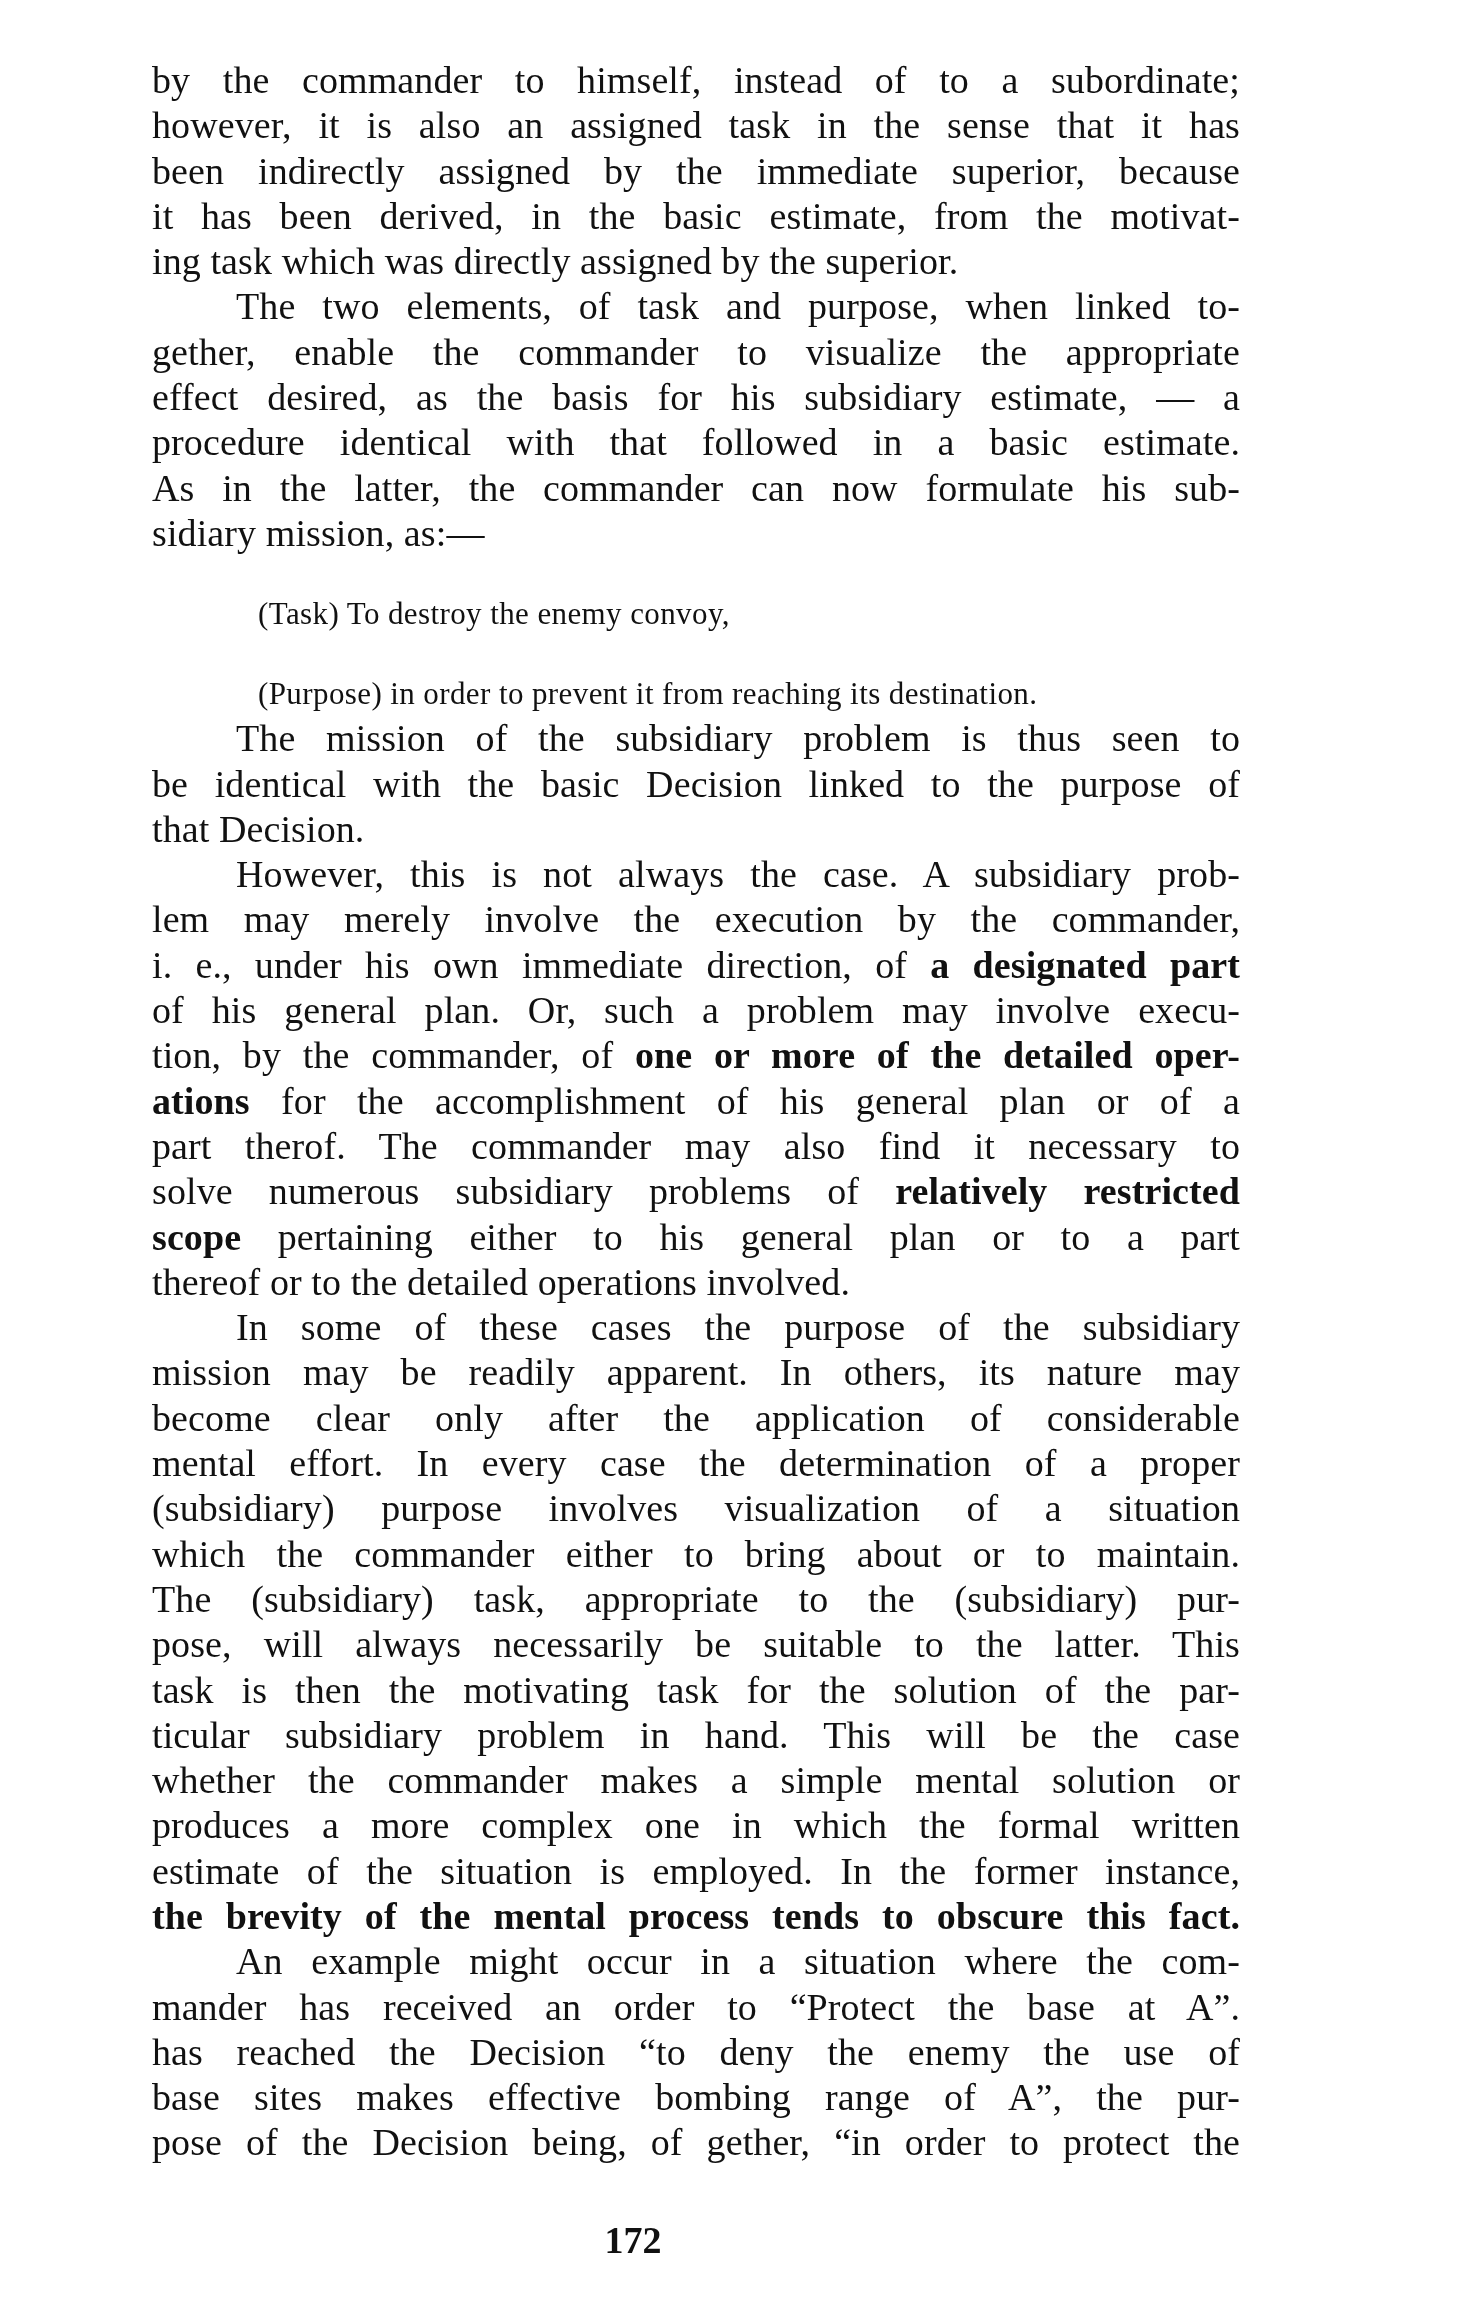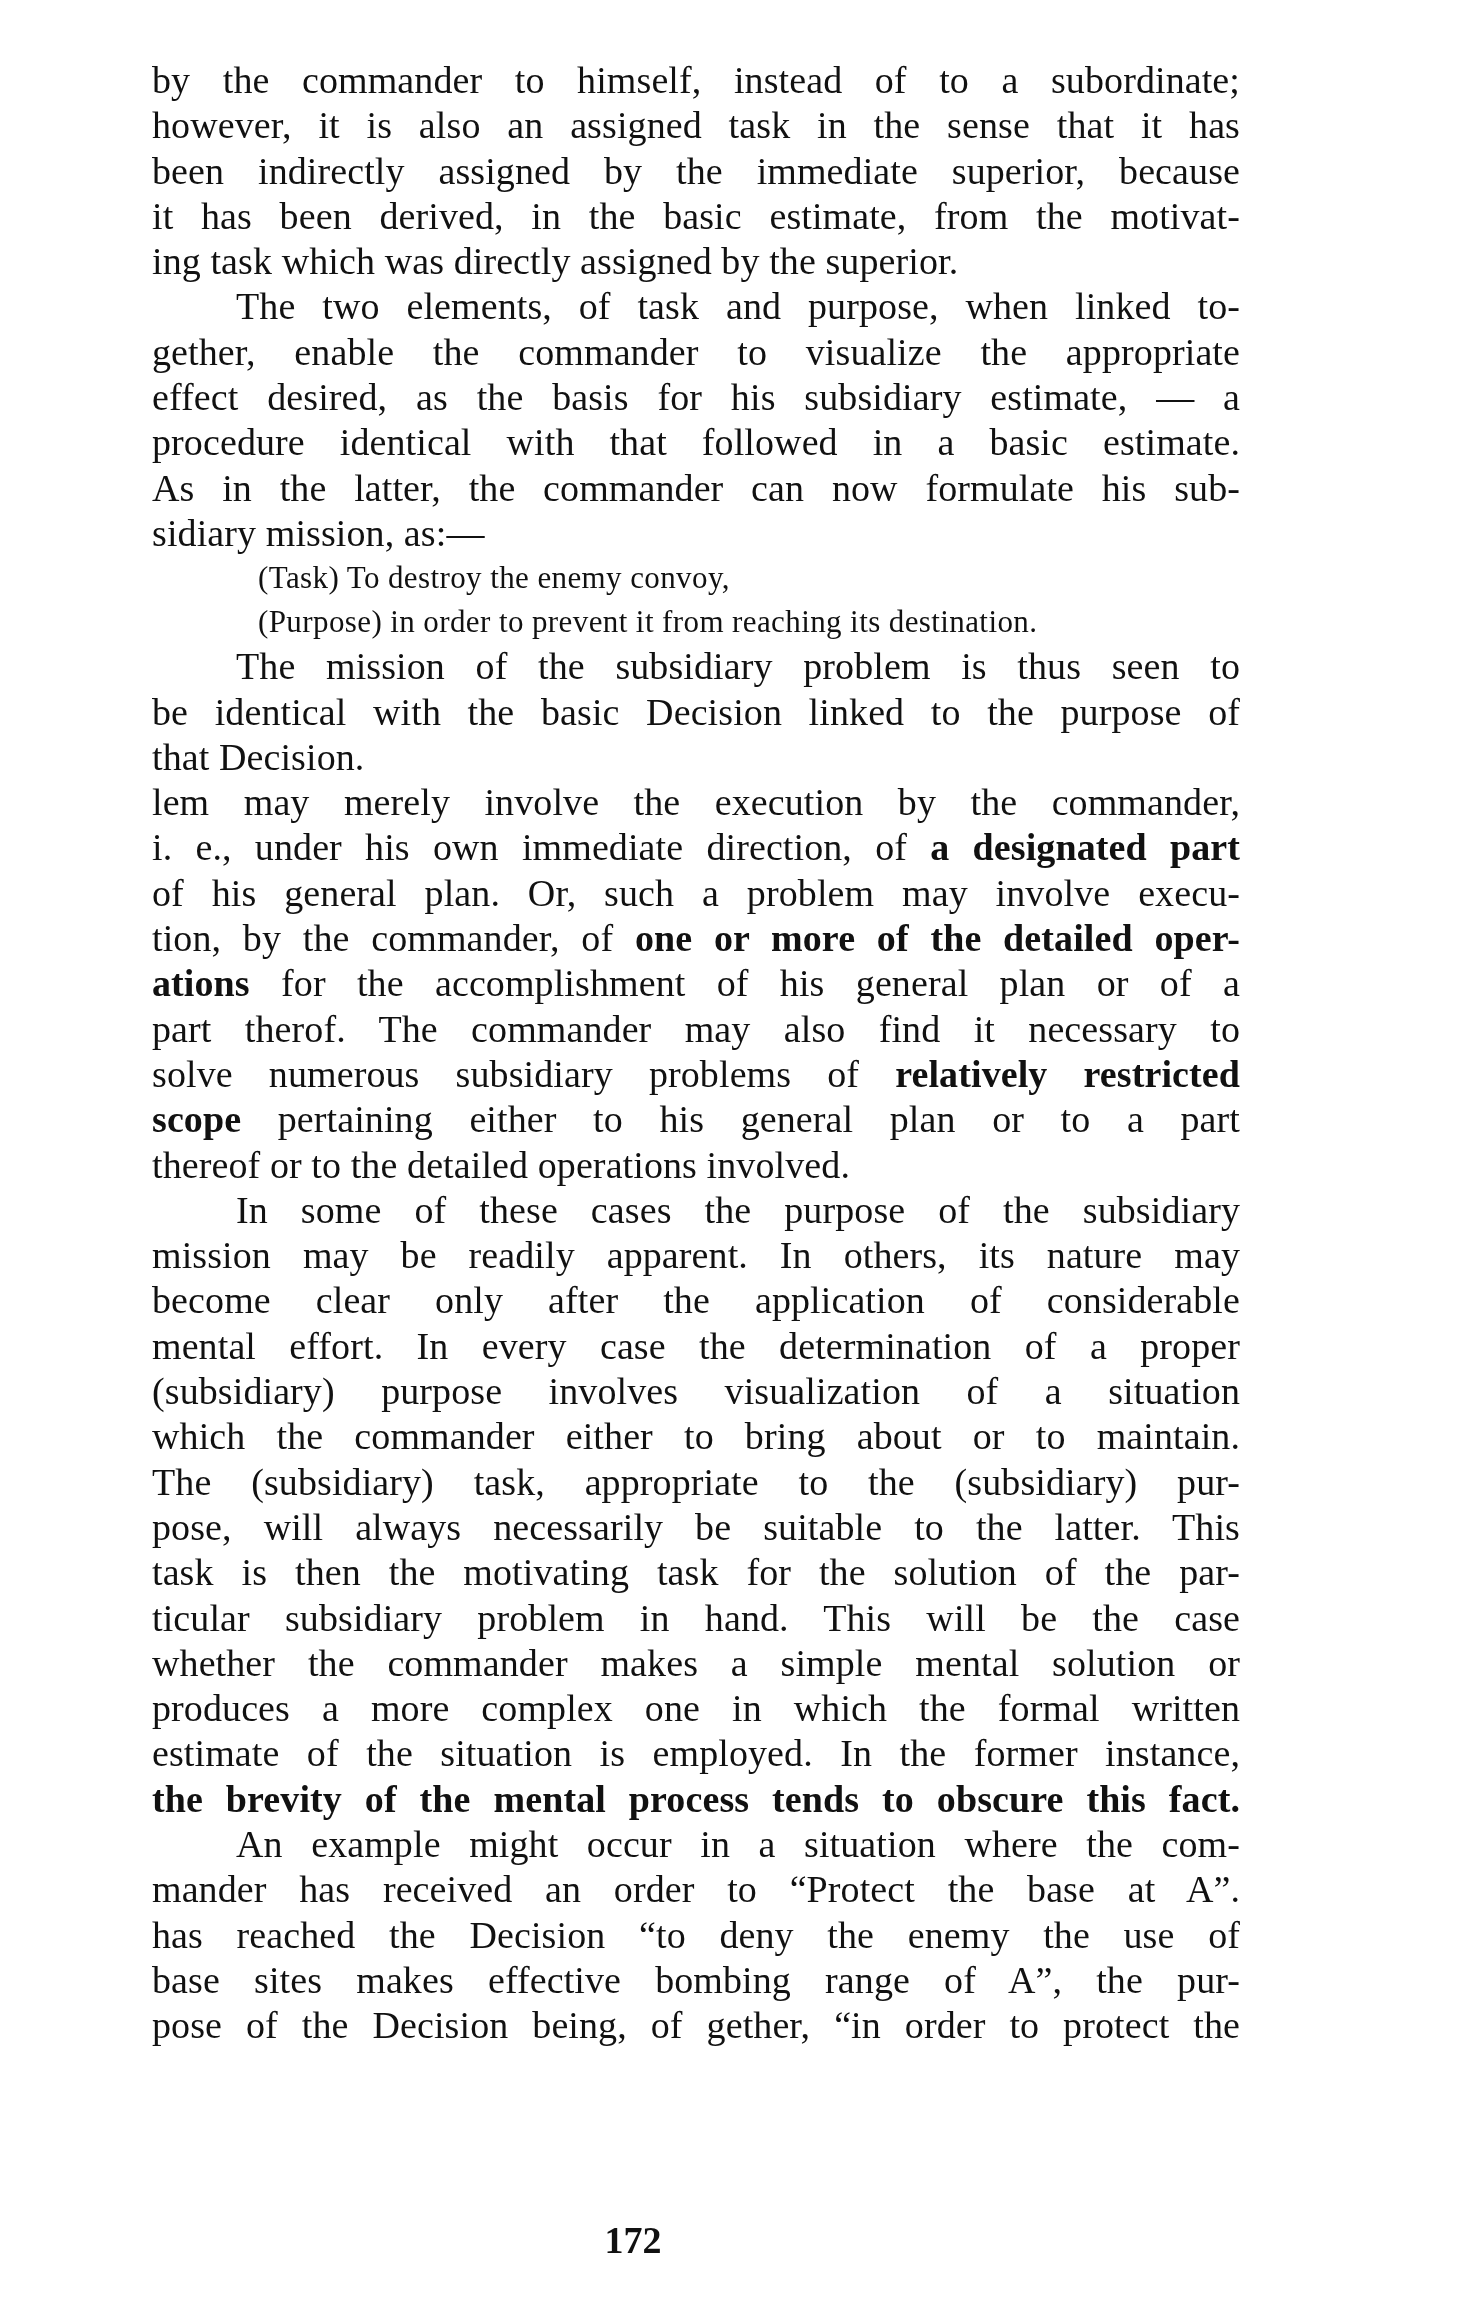--- a/index.html
+++ b/index.html
@@ -37,20 +37,21 @@
   .line.indent {
     padding-left: 84px;
   }
   .line.mission {
     font-size: 31px;
     padding-left: 106px;
     text-align-last: left;
     height: 44px;
     line-height: 44px;
     letter-spacing: 0.4px;
+    margin-top: 36px;
   }
   .b { font-weight: bold; }
   .page-number {
     position: absolute;
     left: 0;
     width: 1266px;
     top: 2218px;
     text-align: center;
     font-size: 38px;
     font-weight: bold;
@@ -84,20 +85,21 @@
     <span class="line mission">(Purpose) in order to prevent it from reaching its destination.</span>
   </div>
 
   <div>
     <span class="line indent">The mission of the subsidiary problem is thus seen to</span>
     <span class="line">be identical with the basic Decision linked to the purpose of</span>
     <span class="line last">that Decision.</span>
   </div>
 
   <div>
+    <span class="line indent">However, this is not always the case. A subsidiary prob-</span>
     <span class="line">lem may merely involve the execution by the commander,</span>
     <span class="line"><span>i. e., under his own immediate direction, of </span><span class="b">a designated part</span></span>
     <span class="line">of his general plan. Or, such a problem may involve execu-</span>
     <span class="line"><span>tion, by the commander, of </span><span class="b">one or more of the detailed oper-</span></span>
     <span class="line"><span class="b">ations</span><span> for the accomplishment of his general plan or of a</span></span>
     <span class="line">part therof. The commander may also find it necessary to</span>
     <span class="line"><span>solve numerous subsidiary problems of </span><span class="b">relatively restricted</span></span>
     <span class="line"><span class="b">scope</span><span> pertaining either to his general plan or to a part</span></span>
     <span class="line last">thereof or to the detailed operations involved.</span>
   </div>

